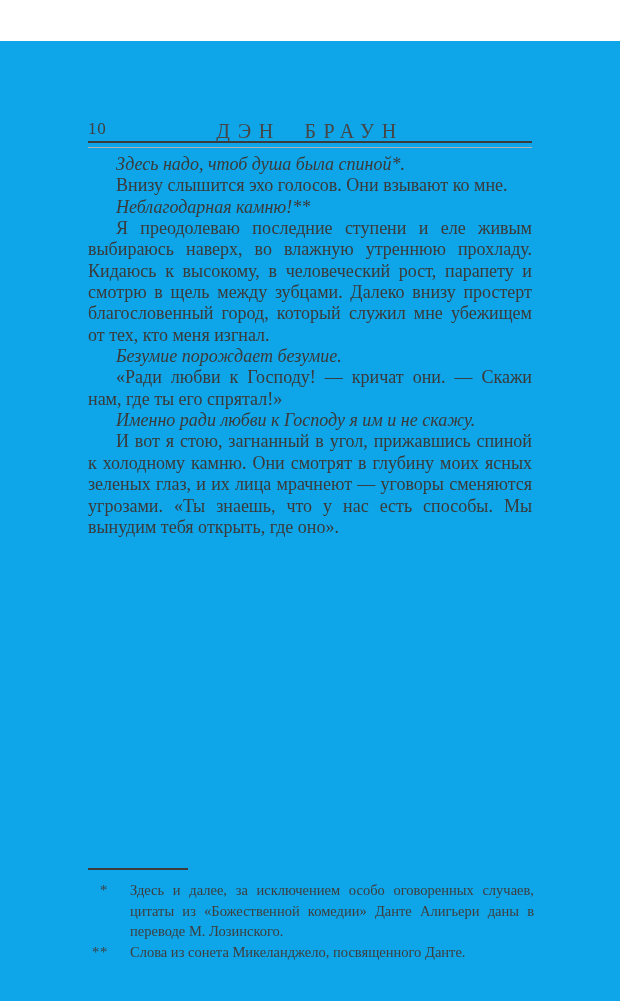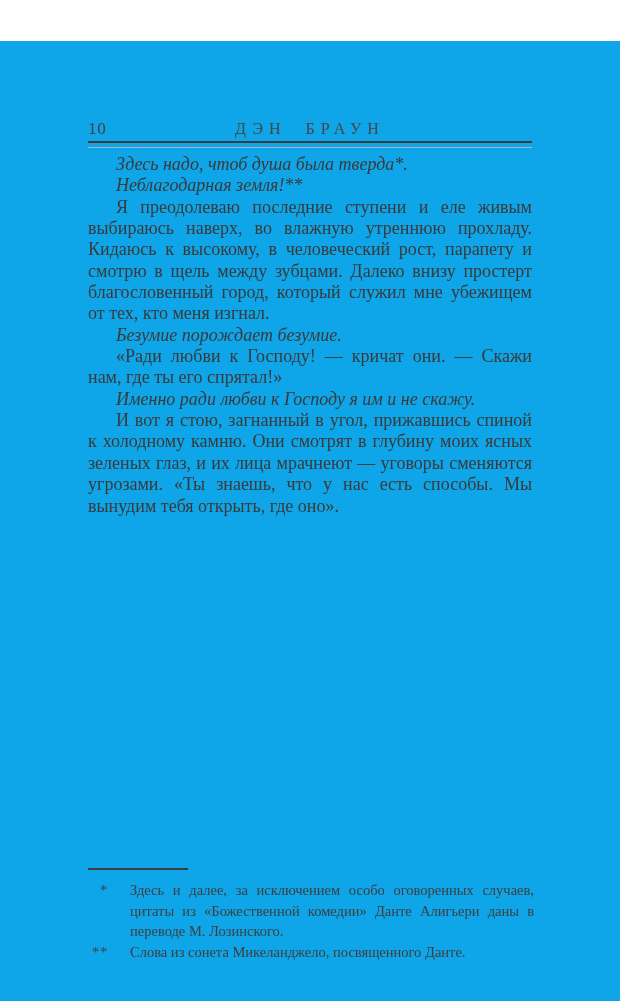--- a/index.html
+++ b/index.html
@@ -33,21 +33,21 @@
     font-size: 17px;
     letter-spacing: 0.05em;
     color: #414141;
   }
   .running-title {
     position: absolute;
     left: 0;
     right: 0;
     top: 1px;
     text-align: center;
-    font-size: 16px;
+    font-size: 20px;
     letter-spacing: 0.38em;
     word-spacing: 0.55em;
     color: #464646;
   }
   .header-rule {
     position: absolute;
     left: 88px;
     top: 100px;
     width: 444px;
     height: 4px;
@@ -111,22 +111,23 @@
 
 <div class="page">
 
   <div class="header">
     <span class="page-number">10</span>
     <span class="running-title">ДЭН БРАУН</span>
   </div>
   <div class="header-rule"></div>
 
   <div class="body-text">
-    <p class="para italic">Здесь надо, чтоб душа была тверда*.</p>
-    <p class="para italic">Неблагодарная земля!**</p>
+    <p class="para italic">Здесь надо, чтоб душа была спиной*.</p>
+    <p class="para">Внизу слышится эхо голосов. Они взывают ко мне.</p>
+    <p class="para italic">Неблагодарная камню!**</p>
     <p class="para">Я преодолеваю последние ступени и еле живым выбираюсь наверх, во влажную утреннюю прохладу. Кидаюсь к высокому, в человеческий рост, парапету и смотрю в щель между зубцами. Далеко внизу простерт благословенный город, который служил мне убежищем от тех, кто меня изгнал.</p>
     <p class="para italic">Безумие порождает безумие.</p>
     <p class="para">«Ради любви к Господу! — кричат они. — Скажи нам, где ты его спрятал!»</p>
     <p class="para italic">Именно ради любви к Господу я им и не скажу.</p>
     <p class="para">И вот я стою, загнанный в угол, прижавшись спиной к холодному камню. Они смотрят в глубину моих ясных зеленых глаз, и их лица мрачнеют — уговоры сменяются угрозами. «Ты знаешь, что у нас есть способы. Мы вынудим тебя открыть, где оно».</p>
   </div>
 
   <div class="footnote-rule"></div>
 
   <div class="footnotes">

